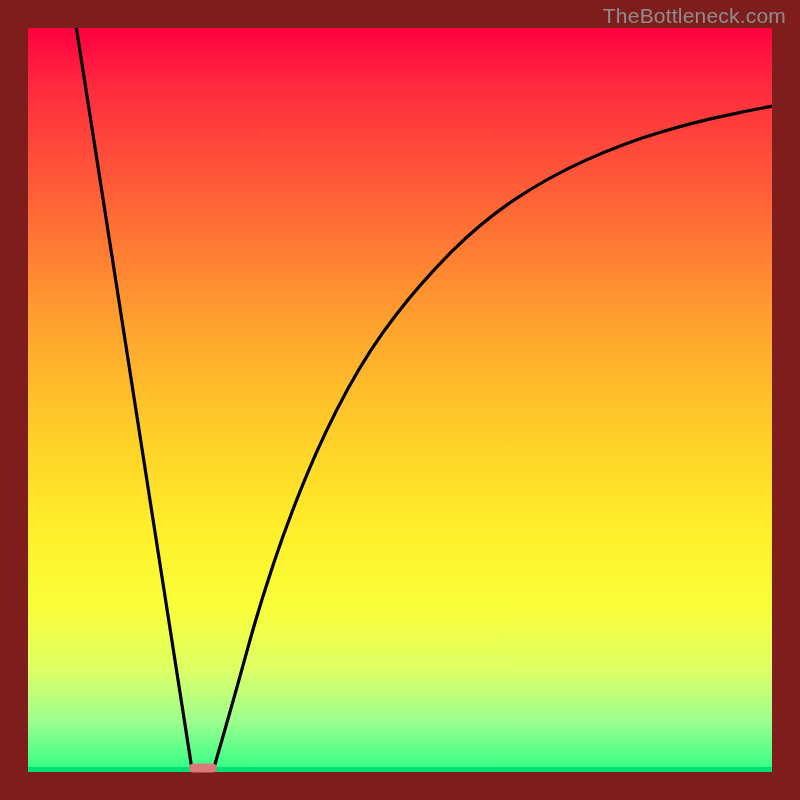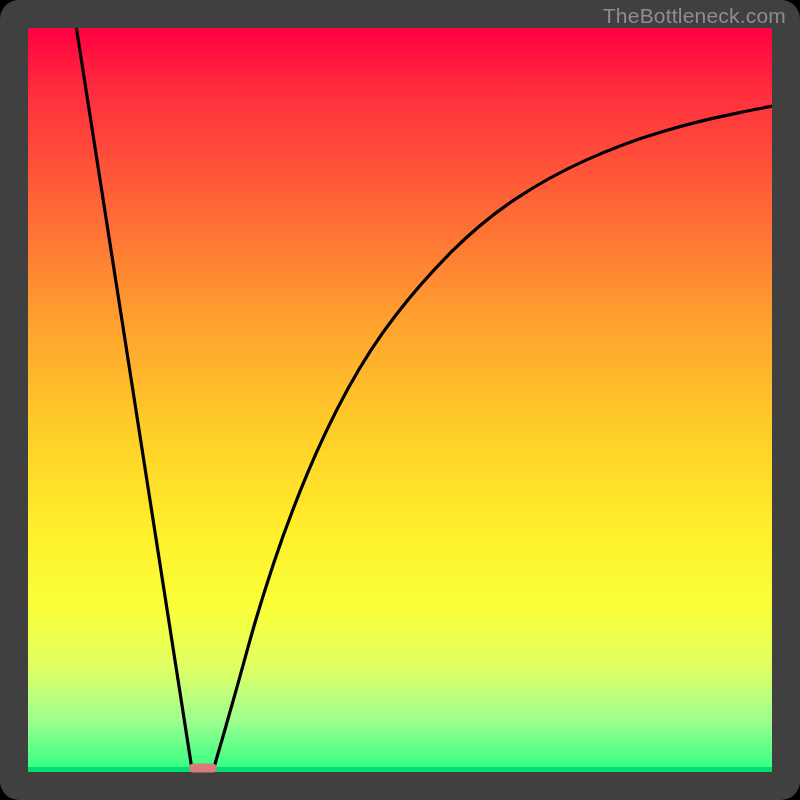--- a/index.html
+++ b/index.html
@@ -8,22 +8,21 @@
     width: 800px;
     height: 800px;
     background: #000;
     overflow: hidden;
     font-family: Arial, Helvetica, sans-serif;
   }
   .figure {
     position: relative;
     width: 800px;
     height: 800px;
-    background: #404040;
-    border-radius: 19px;
+    background: #7f1d1d;
   }
   .plot-area {
     position: absolute;
     left: 28px;
     top: 28px;
     width: 744px;
     height: 744px;
     background: linear-gradient(to bottom,
       #ff0040 0%,
       #ff2b3e 8%,

